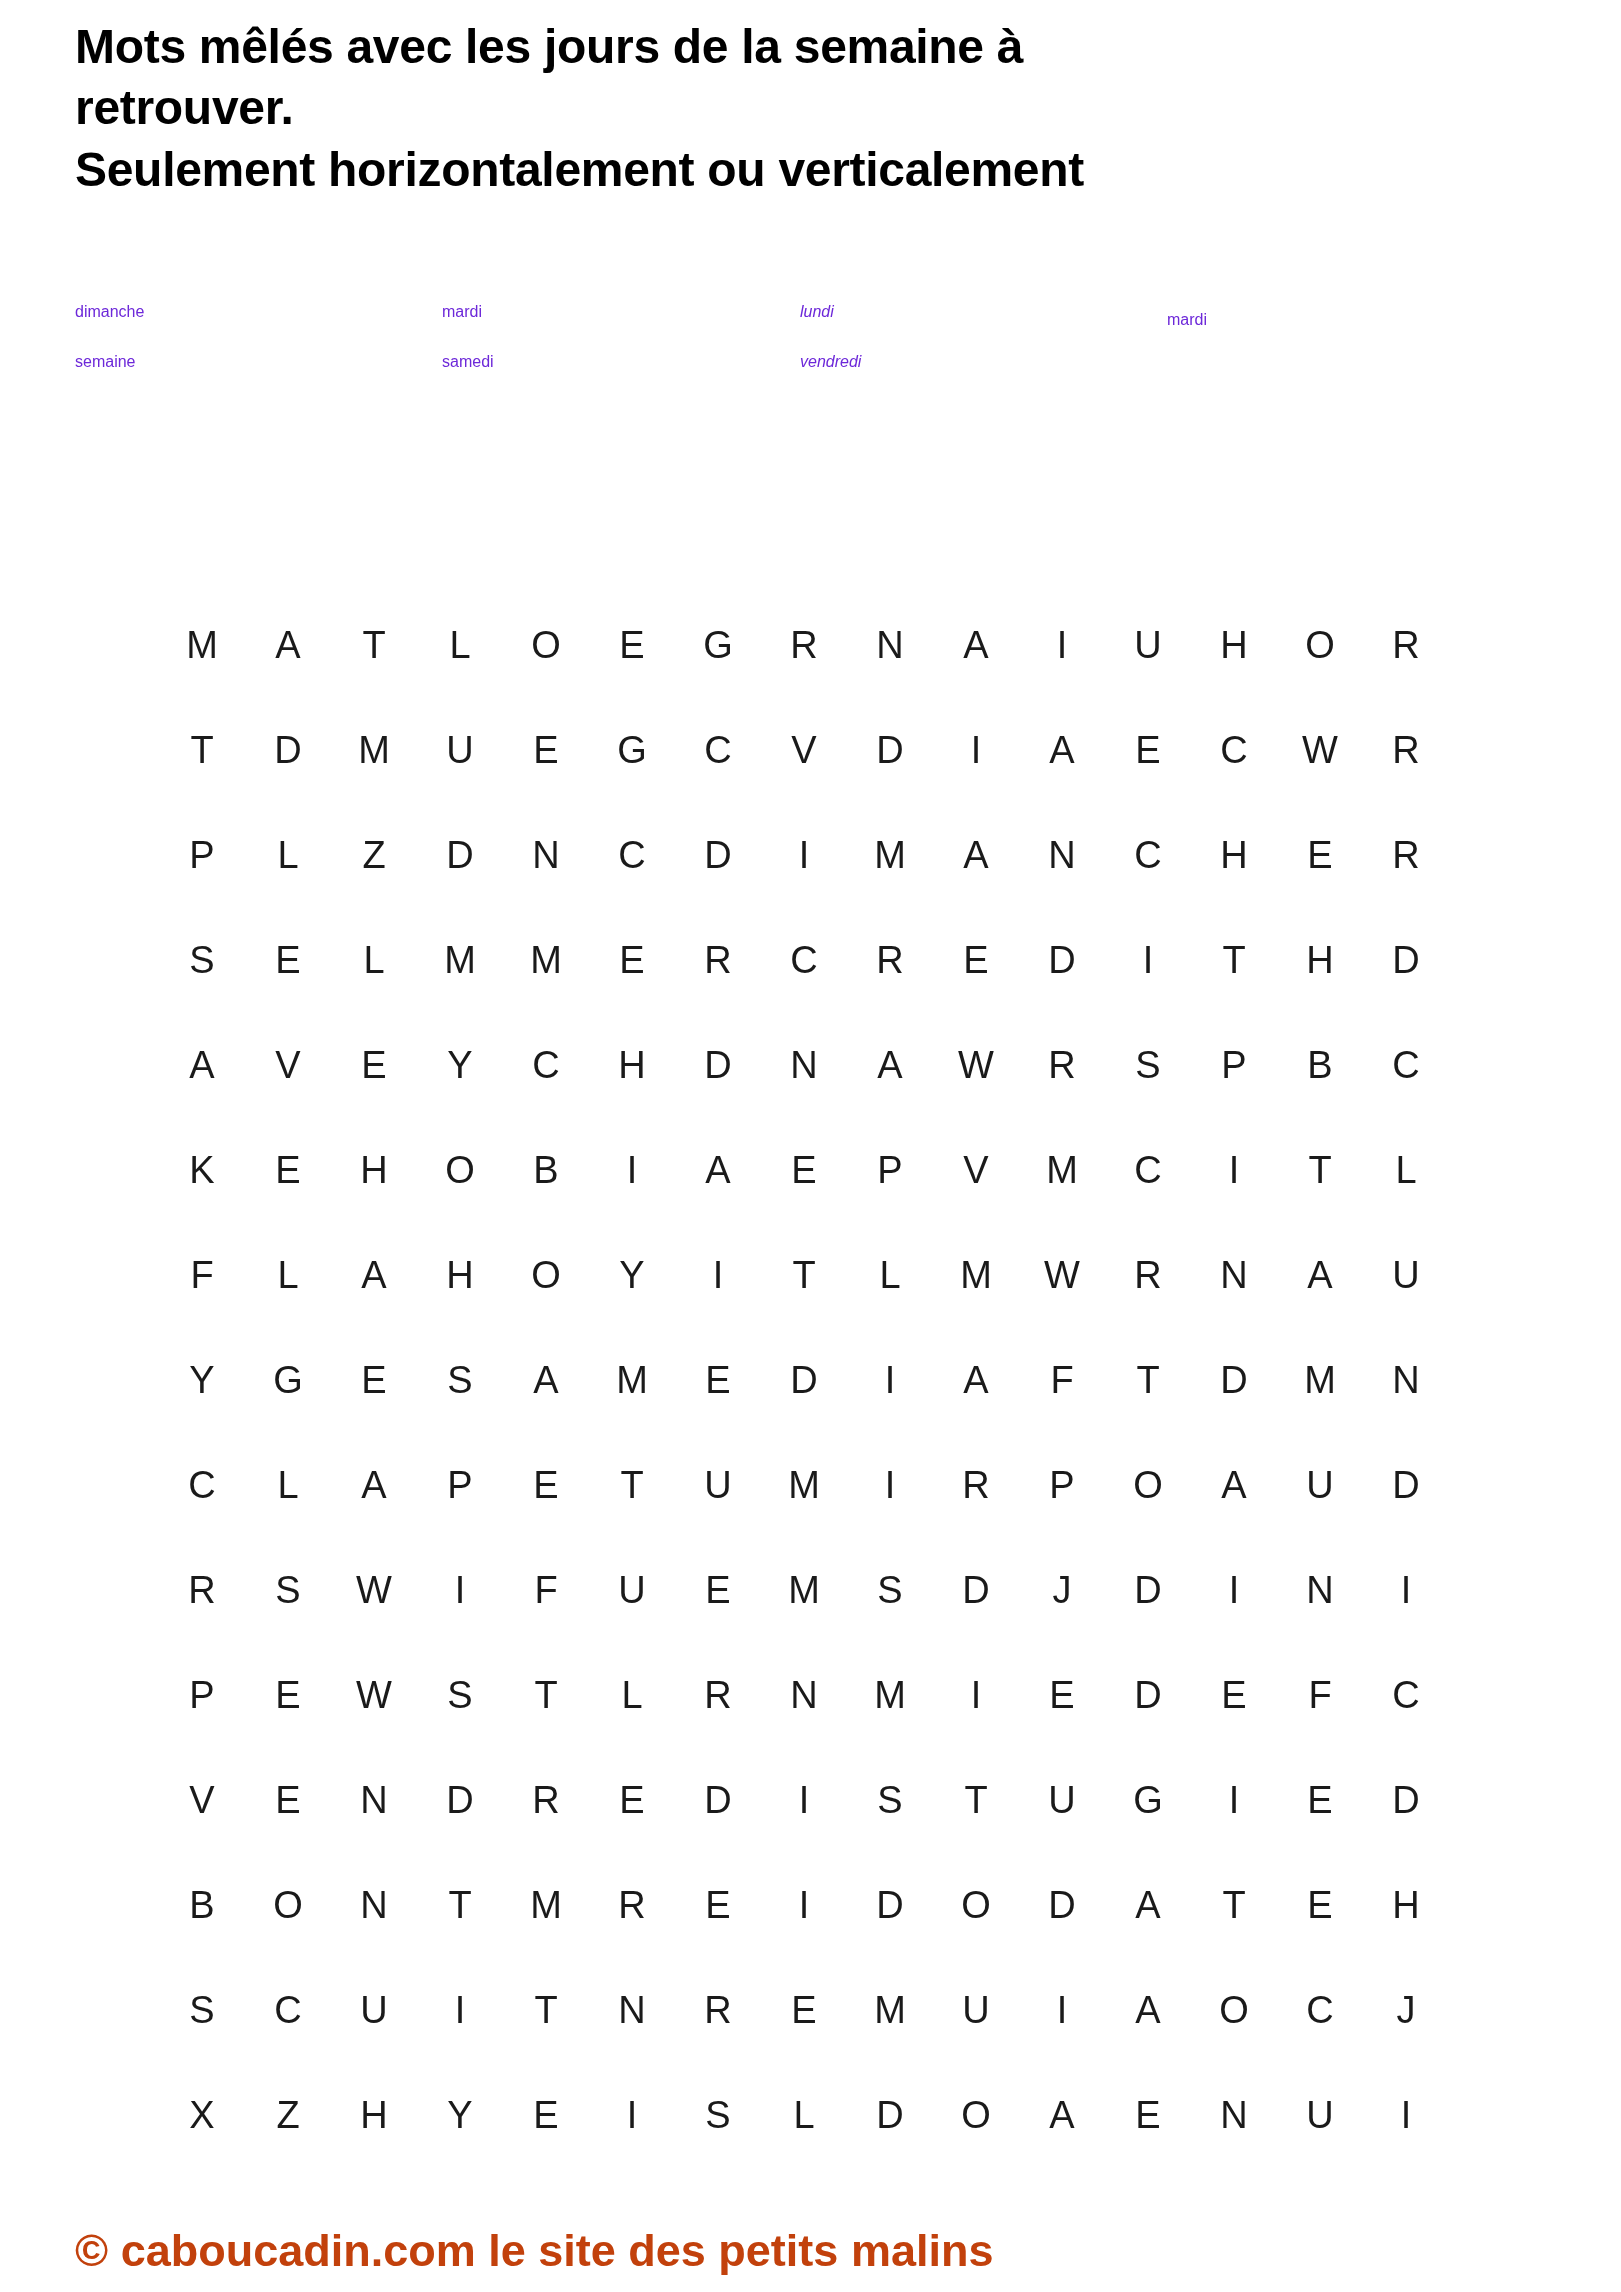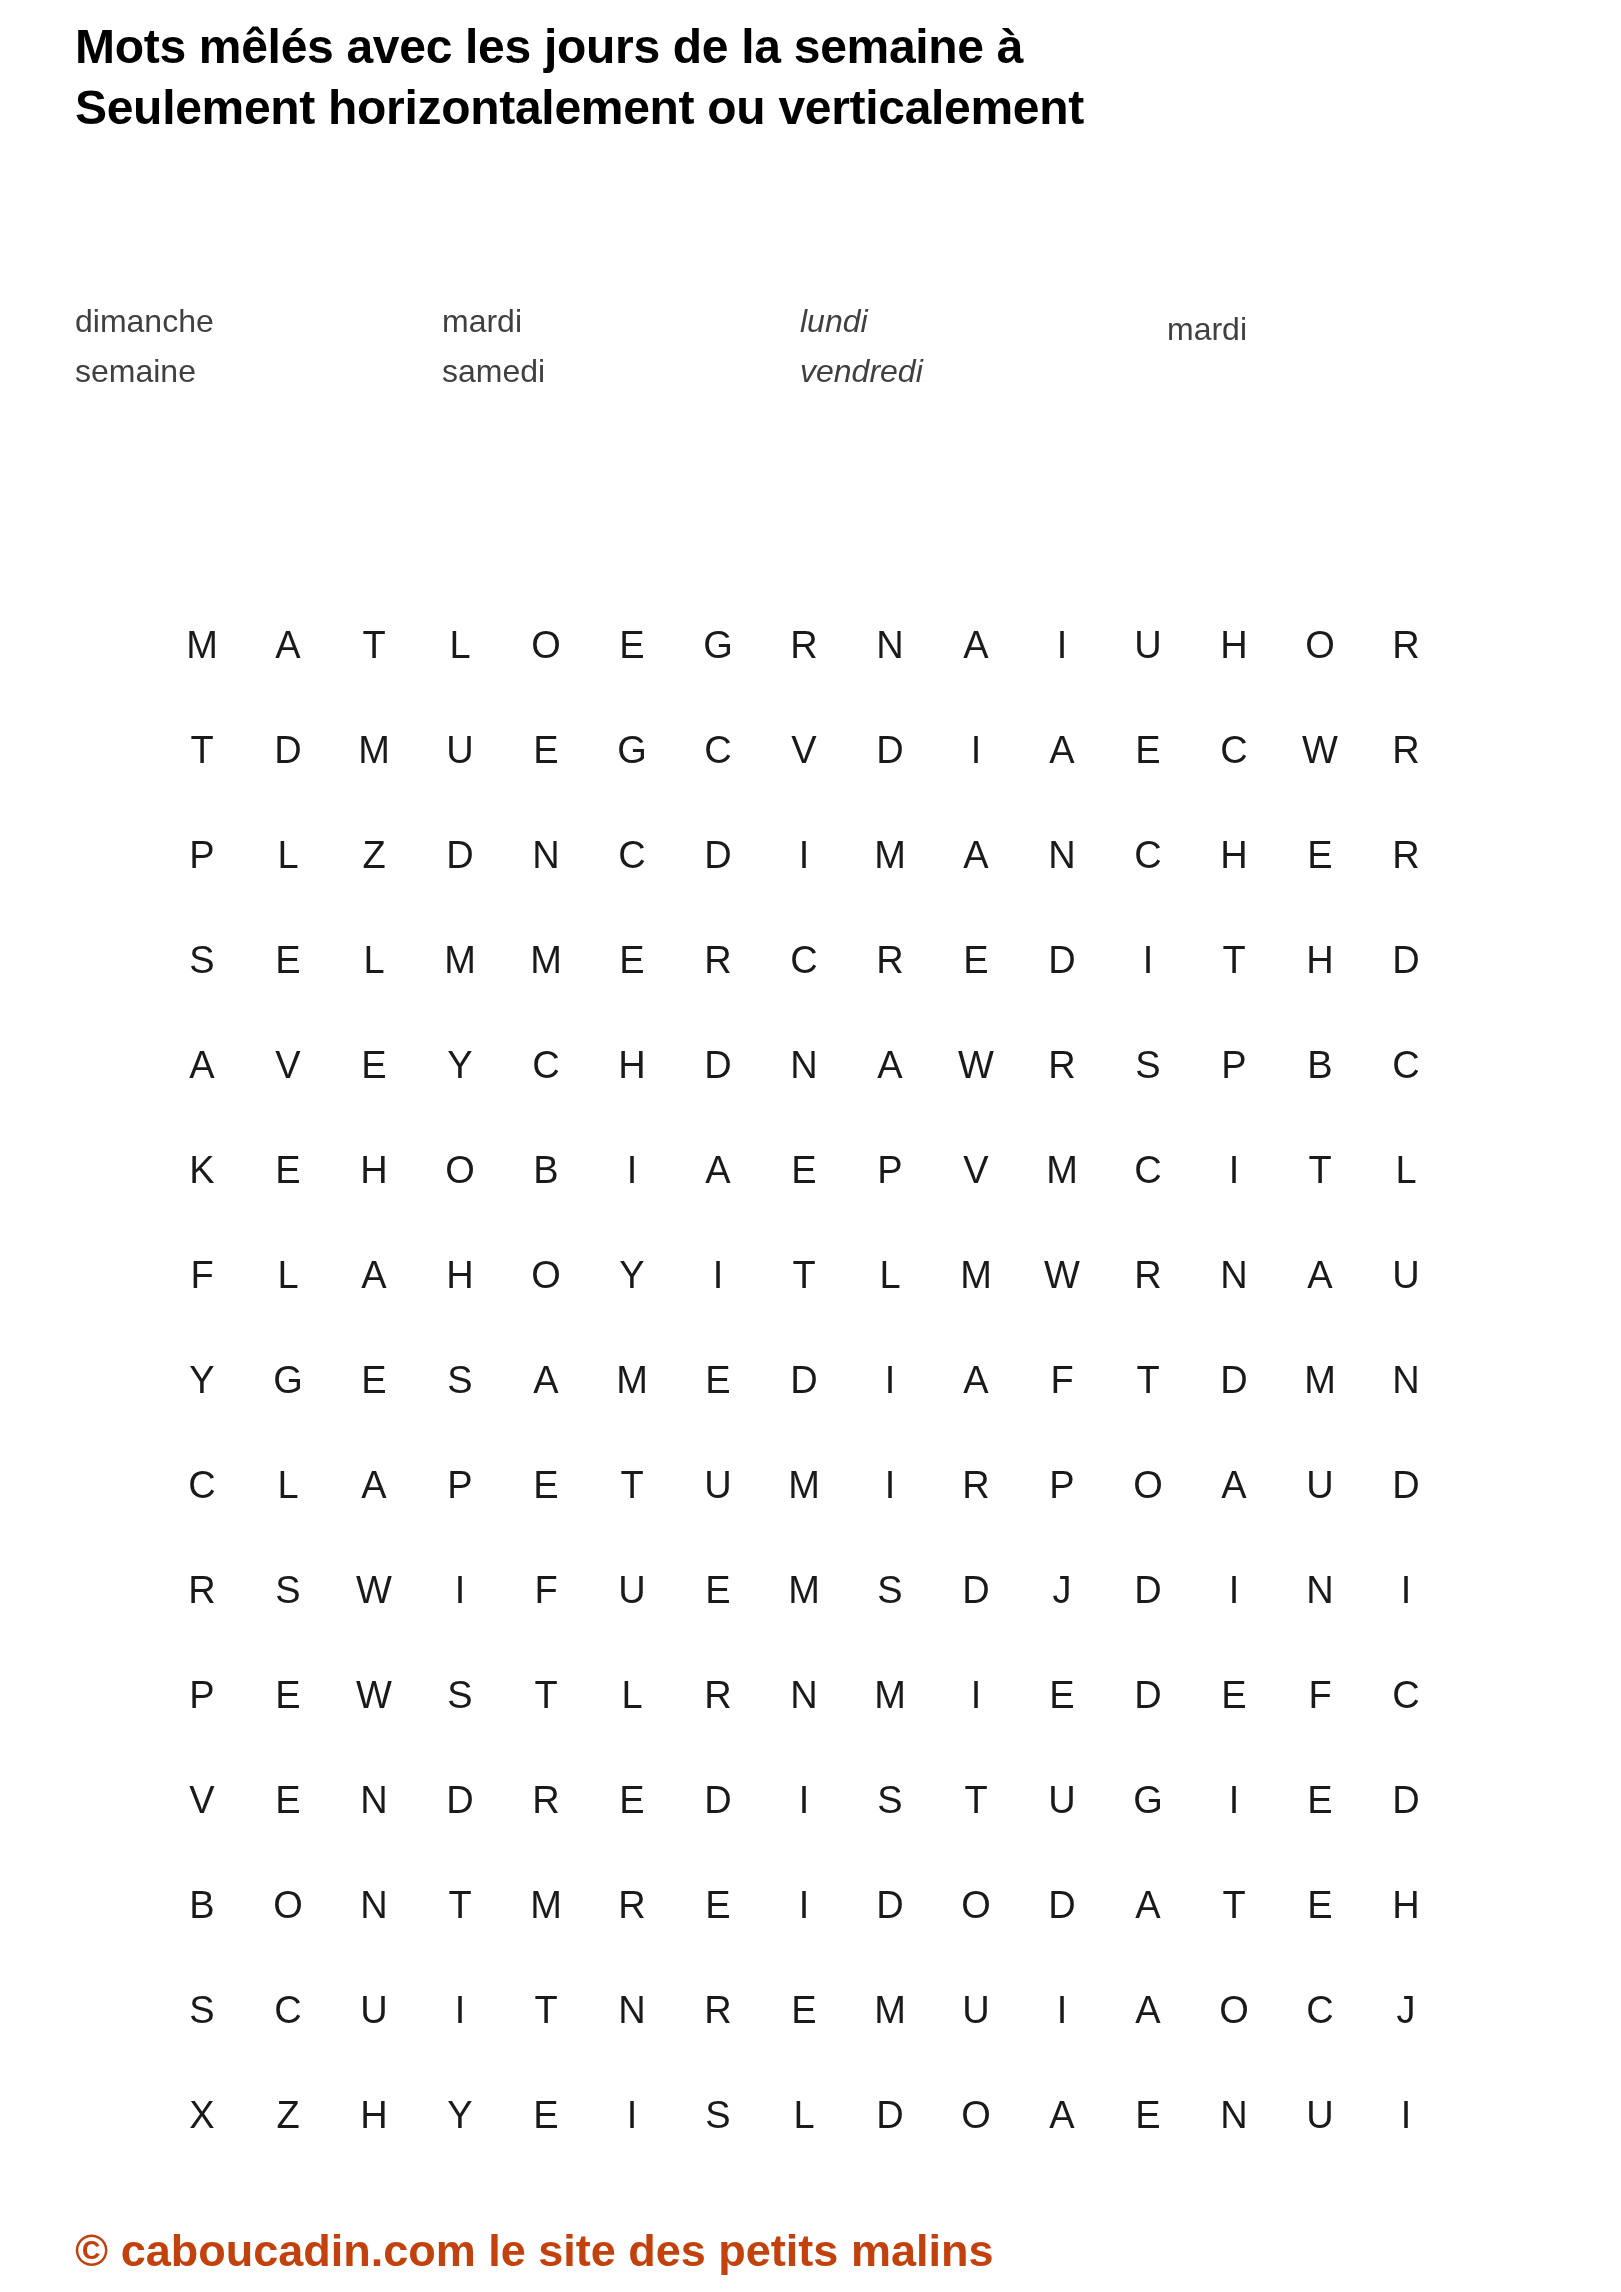--- a/index.html
+++ b/index.html
@@ -40,22 +40,22 @@
     left: 75px;
     top: 303px;
     width: 1370px;
   }
   .wordlist-row {
     display: flex;
     height: 50px;
     align-items: flex-start;
   }
   .wordlist-cell {
-    font-size: 32px;
-    color: #404040;
+    font-size: 16px;
+    color: #6d28d9;
     font-weight: normal;
   }
   .wc0 { width: 367px; }
   .wc1 { width: 358px; }
   .wc2 { width: 367px; font-style: italic; }
   .wc3 { width: 269px; margin-top: 8px; }
 
   .grid {
     position: absolute;
     left: 159px;
@@ -87,20 +87,21 @@
     white-space: pre;
   }
 </style>
 </head>
 <body>
 
 <div class="page">
 
   <div class="title">
     <span class="line">Mots mêlés avec les jours de la semaine à</span>
+    <span class="line">retrouver.</span>
     <span class="line">Seulement horizontalement ou verticalement</span>
   </div>
 
   <div class="wordlist">
     <div class="wordlist-row">
       <div class="wordlist-cell wc0">dimanche</div>
       <div class="wordlist-cell wc1">mardi</div>
       <div class="wordlist-cell wc2">lundi</div>
       <div class="wordlist-cell wc3">mardi</div>
     </div>

